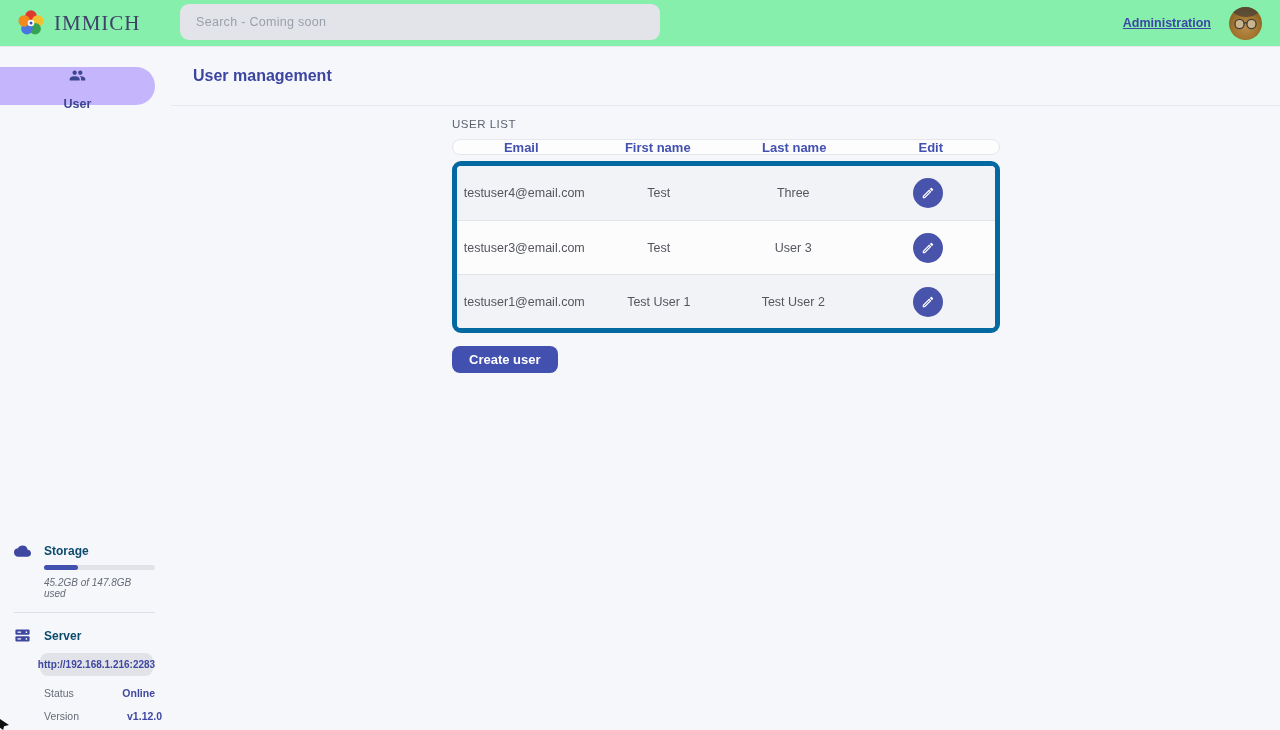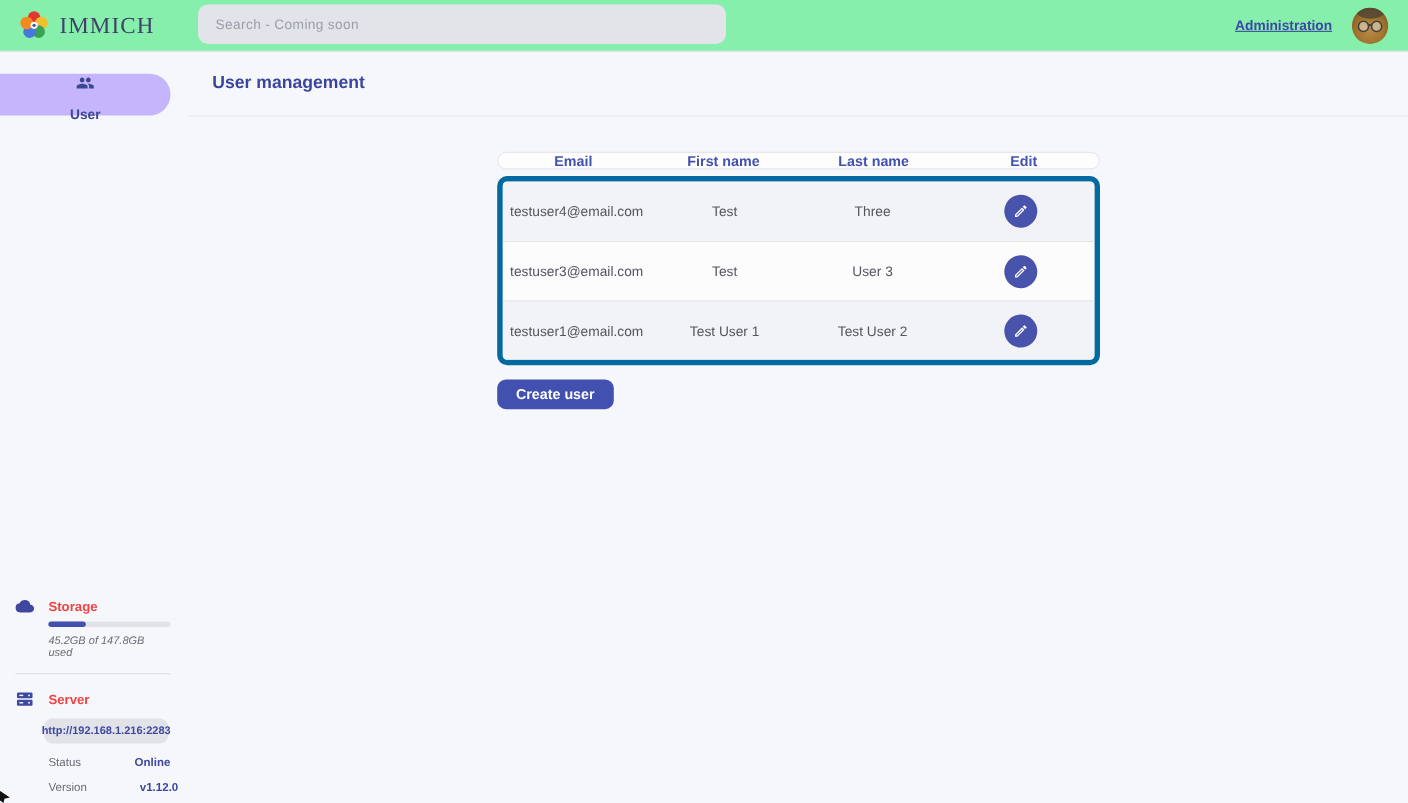--- a/index.html
+++ b/index.html
@@ -52,21 +52,21 @@
     margin-top:20px; height:38px; width:155px;
     background:#c4b5fd; border-radius:0 20px 20px 0;
     display:flex; align-items:center; gap:13px; padding-left:0;
     cursor:pointer;
     flex-direction:column;
   }
   .side-item-label { font-size:12.5px; font-weight:600; color:#3d4690; }
   
   .side-bottom { position:absolute; left:0; bottom:8px; width:171px; padding:0 16px 0 14px; }
   .panel-head { display:flex; align-items:center; gap:13px; }
-  .panel-title { font-size:12px; font-weight:700; color:#ef4444; }
+  .panel-title { font-size:12px; font-weight:700; color:#0c4a6e; }
   .progress-track {
     margin:7px 0 0 30px; height:5px; width:111px; background:#e2e3e8; border-radius:3px;
   }
   .progress-fill { height:5px; background:#4250af; border-radius:3px; width:31%; }
   .usage-text { margin:7px 0 0 30px; font-size:10px; color:#666b76;font-style:italic; }
   .side-divider { margin:13px 0 14px 0; border-top:1px solid #dcdee6; }
   .server-url {
     margin:9px 0 0 26px; width:113px; height:23px; background:#e2e3e8;
     border-radius:8px; display:flex; align-items:center; justify-content:center;
     font-size:10px; font-weight:700; color:#3f48a0;
@@ -75,21 +75,21 @@
   .kv-label { font-size:10.5px; color:#666b76; }
   .kv-value { font-size:10.5px; font-weight:700; color:#3f48a0;margin-left:48px; }
   
   main { flex:1; }
   .page-head { height:59px; border-bottom:1px solid #e7e8ef; display:flex; align-items:center; padding-left:22px; }
   .page-title { font-size:16px; font-weight:600; color:#3b45a0; }
   .content { padding:12px 0 0 281px; }
   .section-label { font-size:11.5px; font-weight:500; color:#5c6270; letter-spacing:.5px; }
   .table { width:548px; }
   .thead {
-    margin-top:20px; height:16px; background:#fdfdfe;
+    margin-top:9px; height:16px; background:#fdfdfe;
     border:1px solid #e6e7ec; border-radius:9px;
     display:grid; grid-template-columns:repeat(4,1fr); align-items:center;
   }
   .th { text-align:center; font-size:13px; font-weight:600; color:#4250af; }
   .tbody {
     margin-top:6px; border:5px solid #0369a1; border-radius:9px; overflow:hidden;
   }
   .tr {
     height:54px; display:grid; grid-template-columns:repeat(4,1fr); align-items:center;
   }
@@ -197,20 +197,21 @@
         <span class="kv-value">v1.12.0</span>
       </div>
     </div>
   </aside>
 
   <main>
     <div class="page-head">
       <h1 class="page-title">User management</h1>
     </div>
     <div class="content">
+      <div class="section-label">USER LIST</div>
 
       <div class="table">
         <div class="thead">
           <div class="th">Email</div>
           <div class="th">First name</div>
           <div class="th">Last name</div>
           <div class="th">Edit</div>
         </div>
         <div class="tbody">
   <div class="tr">

